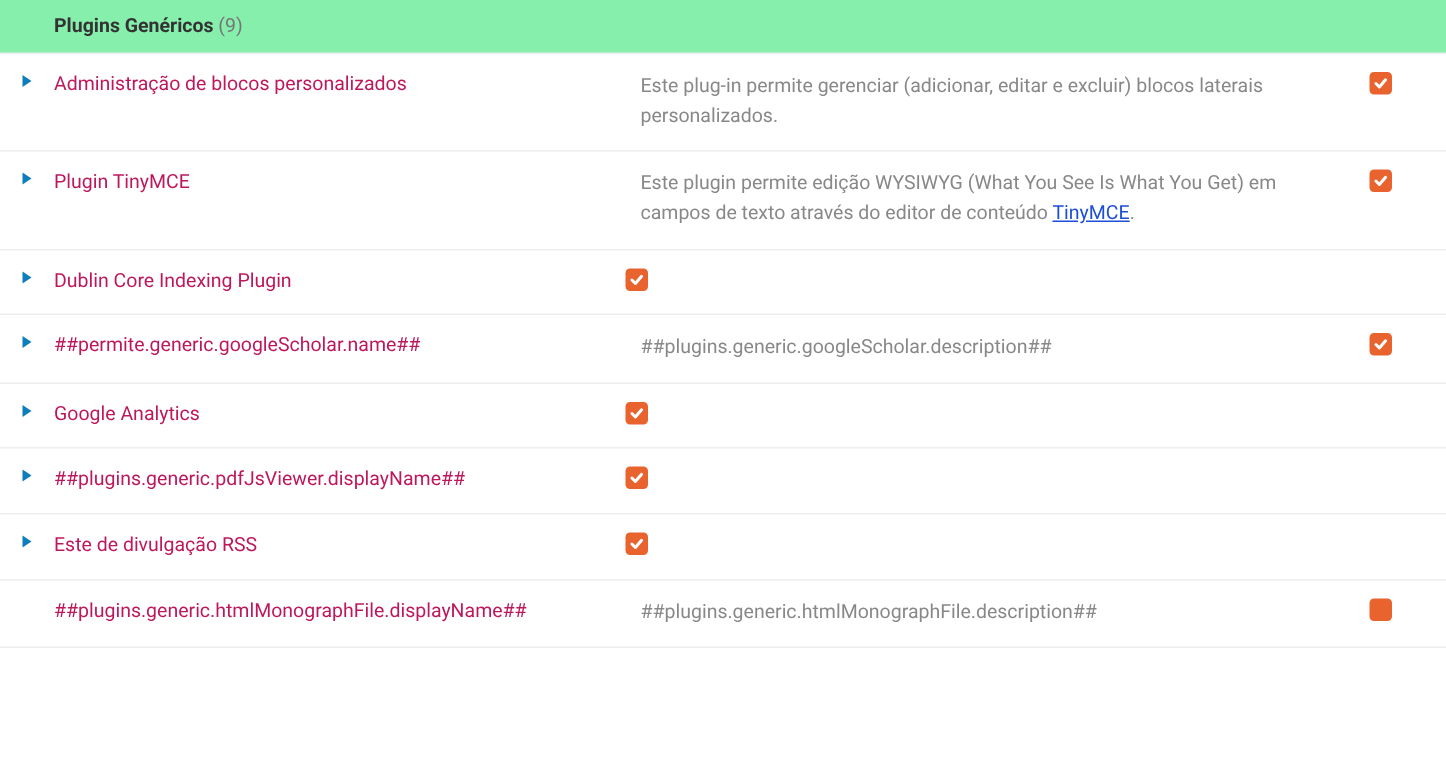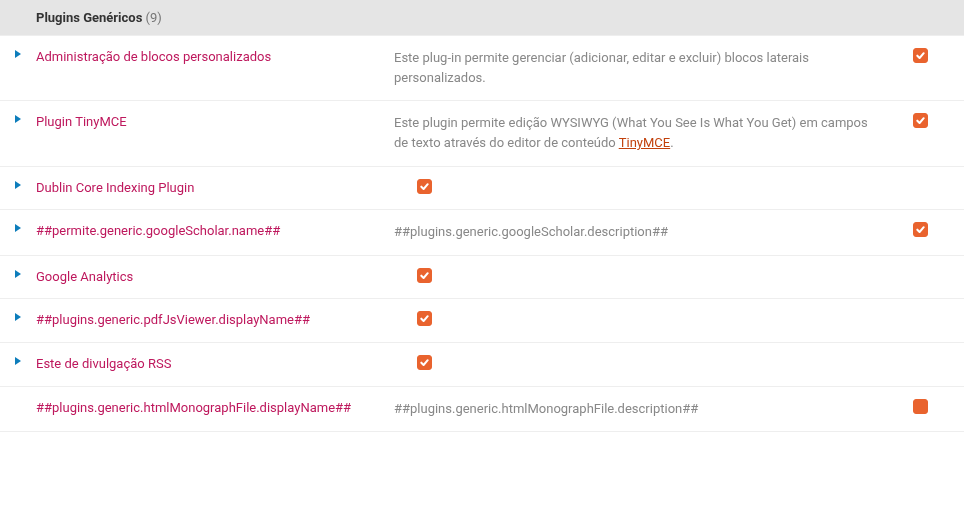--- a/index.html
+++ b/index.html
@@ -4,21 +4,21 @@
 <style>
   * { box-sizing: border-box; margin: 0; padding: 0; }
   body {
     font-family: -apple-system, BlinkMacSystemFont, "Segoe UI", Roboto, Helvetica, Arial, sans-serif;
     font-size: 13px;
     background: #fff;
     color: #333;
     width: 964px;
   }
   .section-header {
-    background: #e5e5e5;
+    background: #86efac;
     padding: 10px 14px 10px 36px;
     font-size: 13px;
     border-bottom: 1px solid #eee;
   }
   .section-header .title {
     font-weight: 700;
     color: #333;
   }
   .section-header .count {
     color: #777;
@@ -50,23 +50,24 @@
     flex: 0 0 358px;
     padding-right: 20px;
     color: #be185d;
     line-height: 1.45;
   }
   .desc-cell {
     flex: 1 1 auto;
     color: #888;
     line-height: 1.55;
     padding-right: 20px;
+    margin-left: 33px;
   }
   .desc-cell a {
-    color: #c2410c;
+    color: #1d4ed8;
     text-decoration: underline;
     text-align: right;
   }
   .check-cell {
     flex: 0 0 60px;
     display: flex;
     align-items: flex-start;
     justify-content: center;
   }
   .checkbox {

